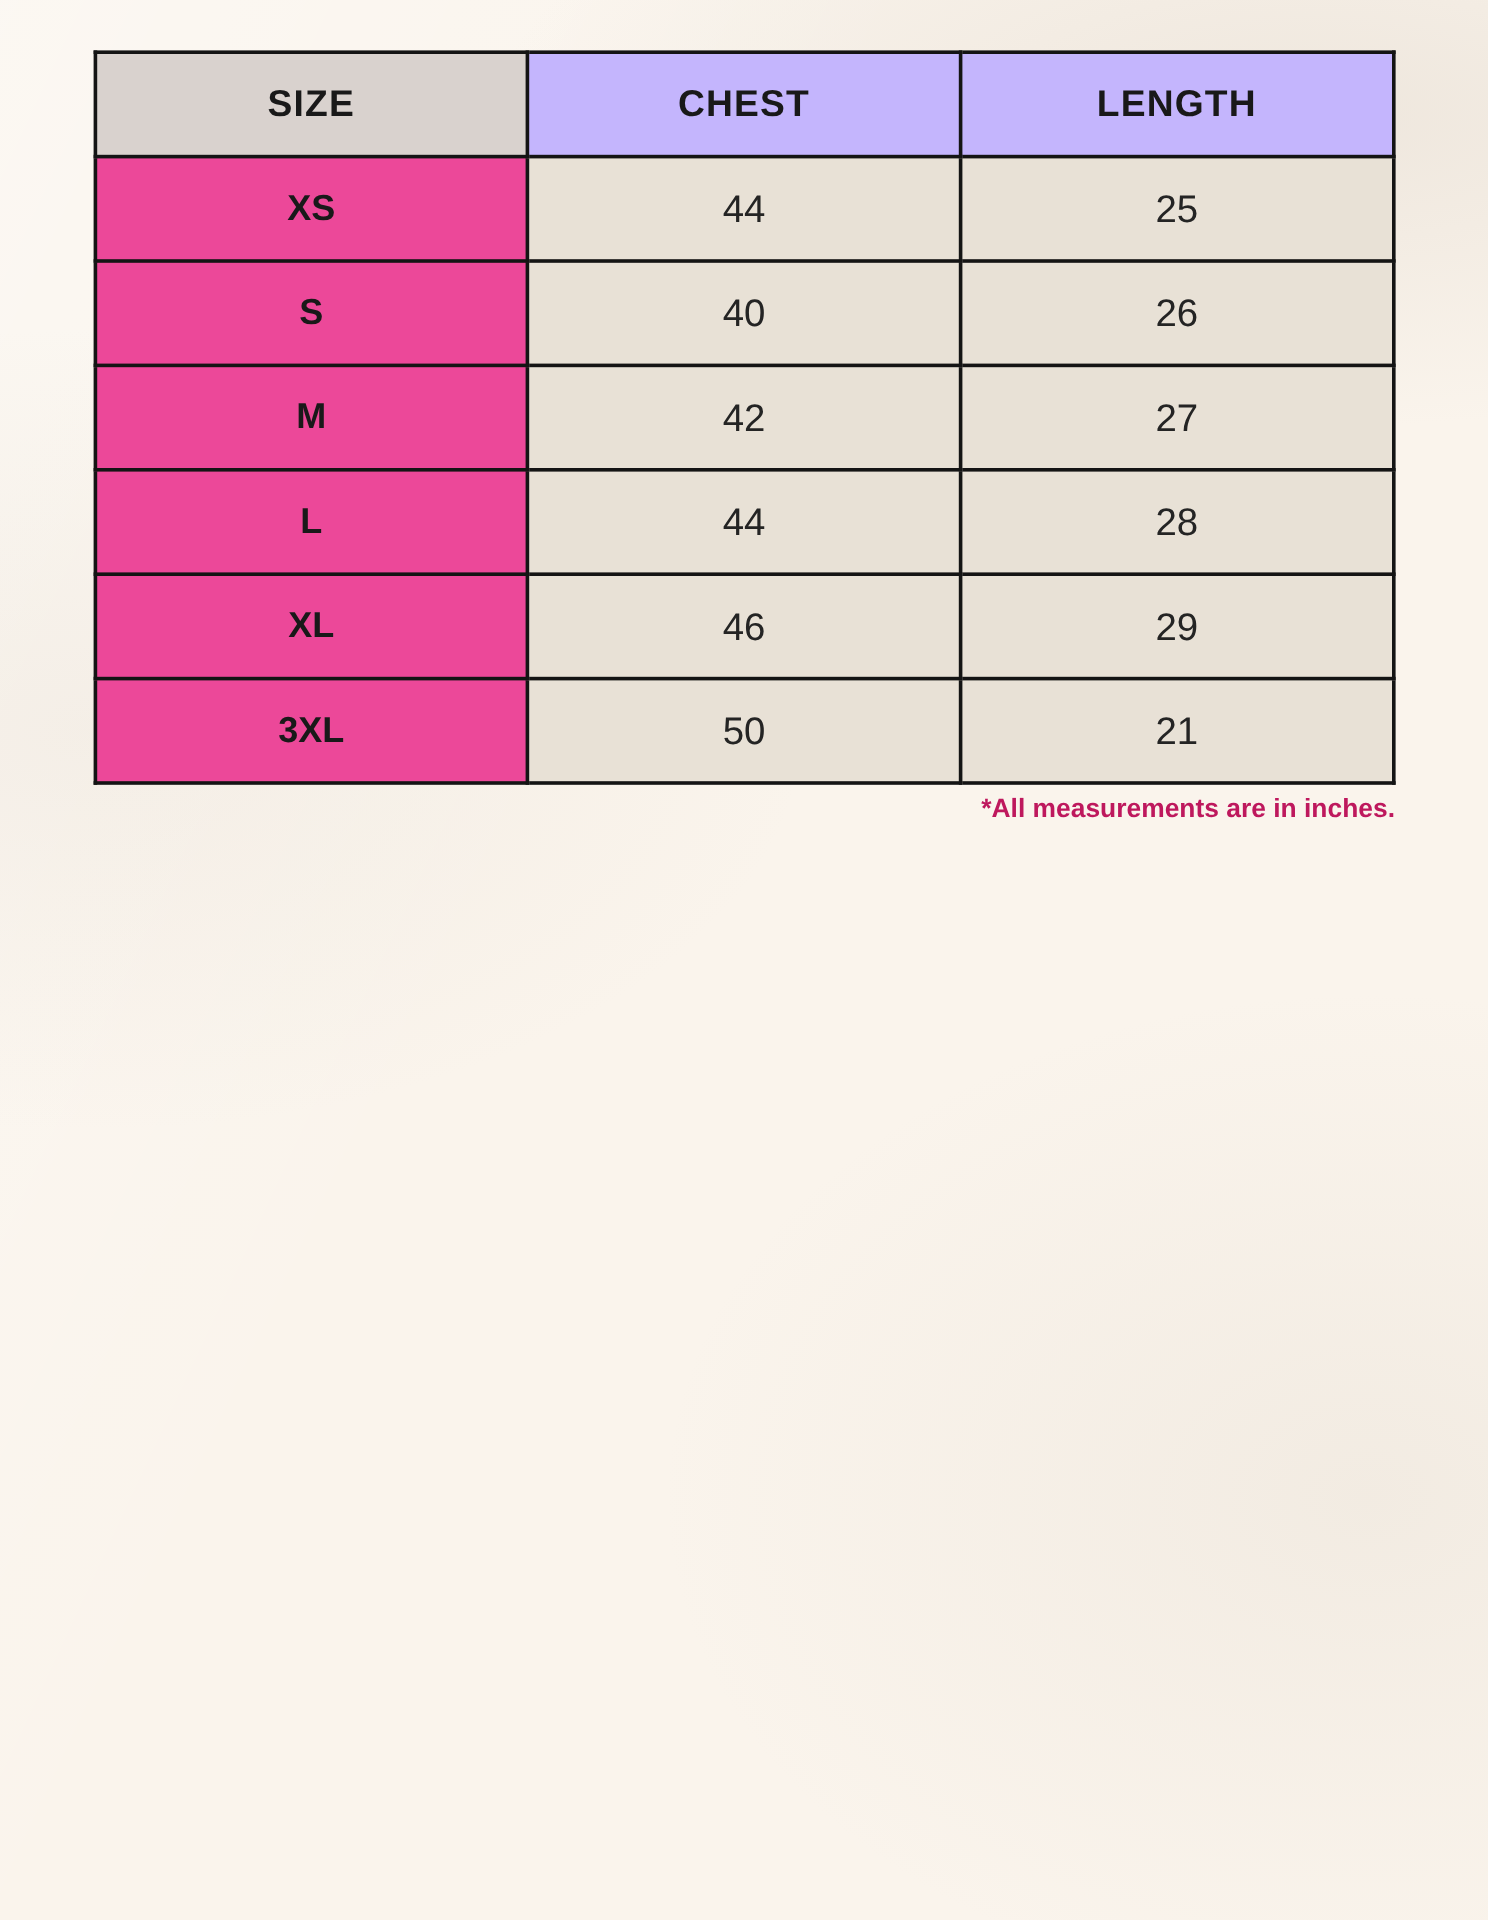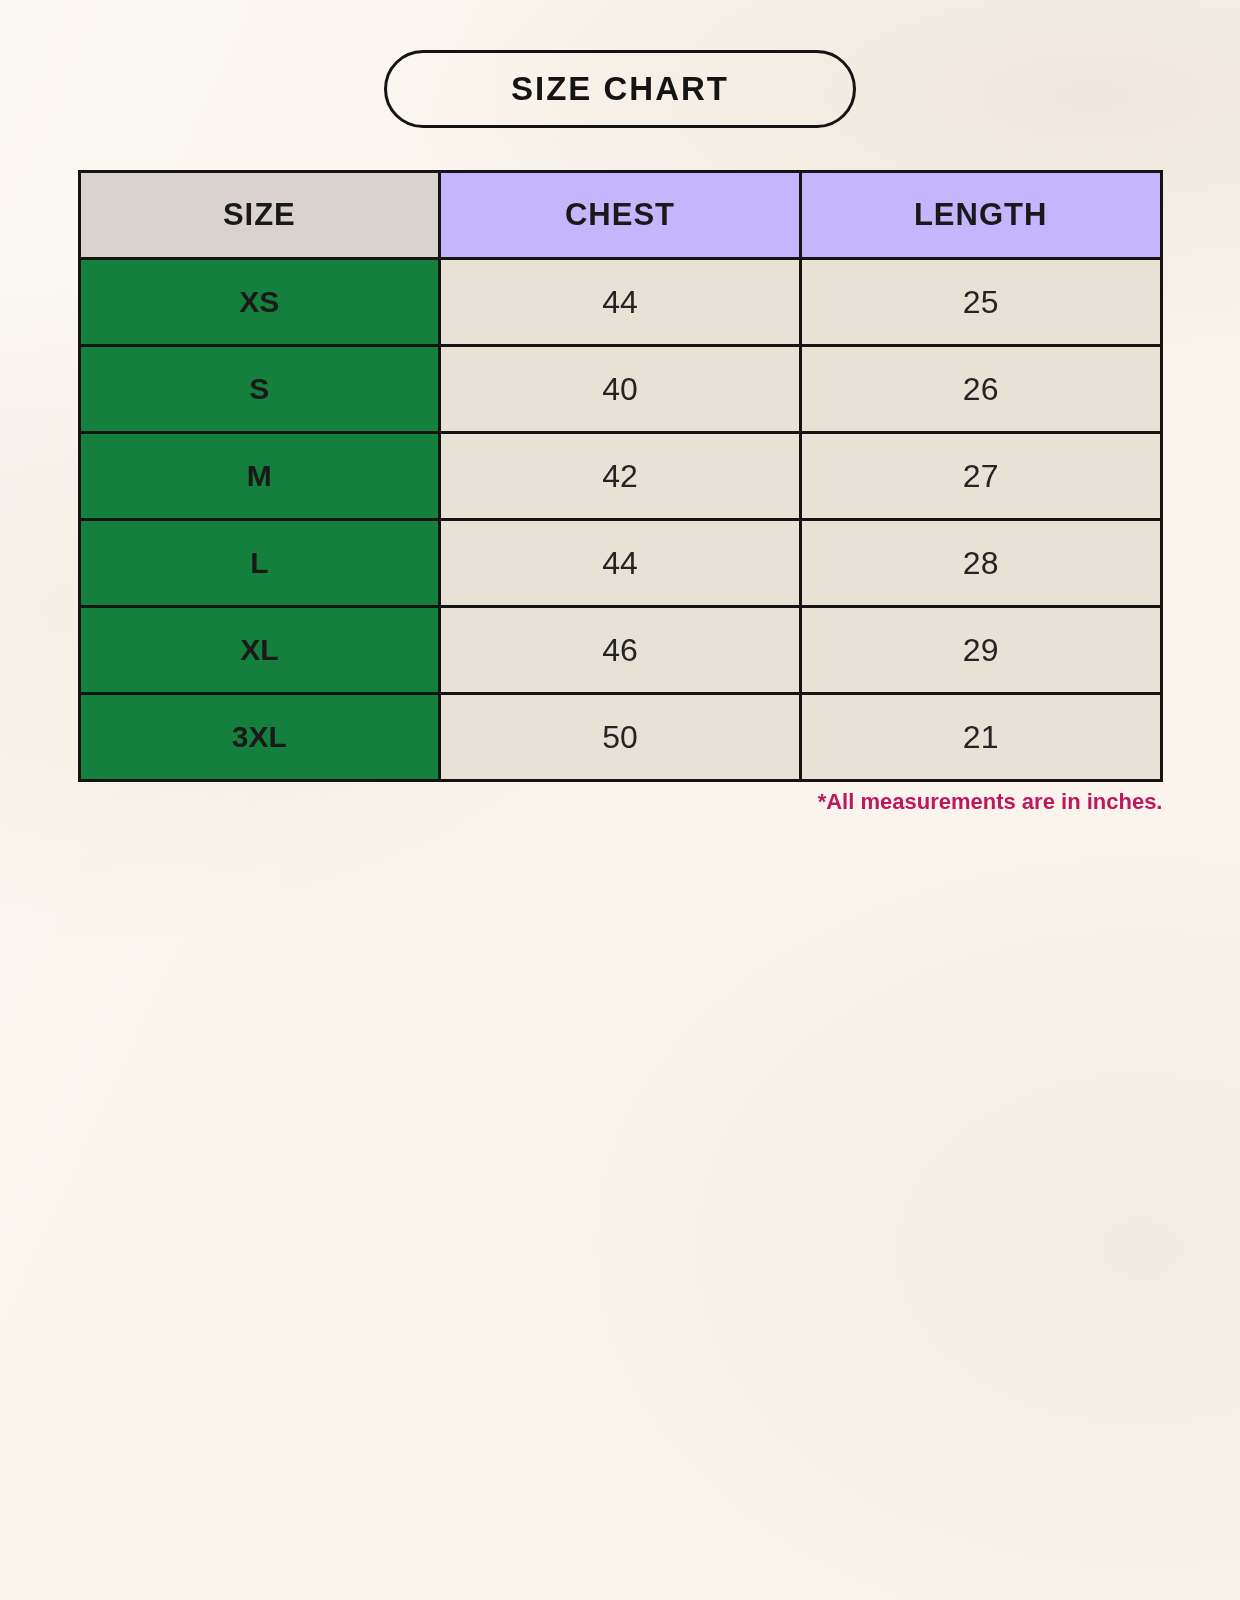--- a/index.html
+++ b/index.html
@@ -79,21 +79,21 @@
   table.size-table th {
     font-size: 31px;
     font-weight: 700;
     letter-spacing: 1px;
     background-color: #c4b5fd; 
   }
   table.size-table th.col-size {
     background-color: #d9d2ce; 
   }
   td.cell-size {
-    background-color: #15803d;
+    background-color: #ec4899;
     font-size: 30px;
     font-weight: 700;
   }
   td.cell-value {
     background-color: #e8e1d6;
     font-size: 32px;
     font-weight: 400;
     color: #242424;
   }
   .footnote {
@@ -105,23 +105,20 @@
   }
 </style>
 </head>
 <body>
 
 <div class="backdrop"></div>
 
 <div class="content">
 
 
-  <div class="badge">
-    <span>SIZE CHART</span>
-  </div>
 
   <div class="table-wrap">
     <table class="size-table">
       <thead>
         <tr>
           <th class="col-size">SIZE</th>
           <th class="col-accent">CHEST</th>
           <th class="col-accent">LENGTH</th>
         </tr>
       </thead>

